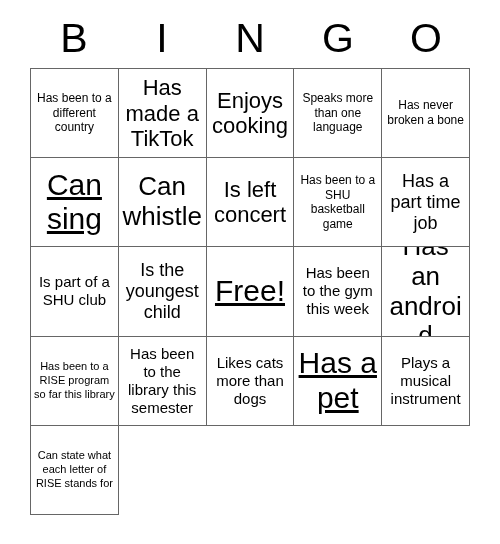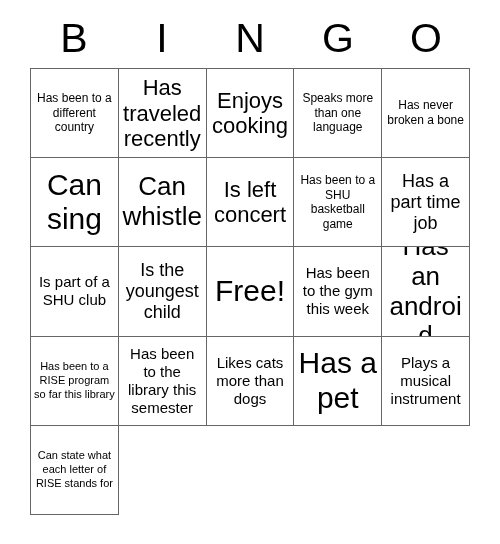--- a/index.html
+++ b/index.html
@@ -79,21 +79,21 @@
     display: block;
     width: 100%;
     text-align: center;
     line-height: 1.13;
     font-family: "Liberation Sans", sans-serif;
     color: #000000;
     word-wrap: break-word;
   }
 
   
-  .fs-xxl .cell-text { font-size: 30px; line-height: 1.15; }
+  .fs-xxl .cell-text { font-size: 30px; line-height: 1.15; text-decoration: underline; }
   .fs-xl  .cell-text { font-size: 26px; line-height: 1.15; }
   .fs-lg  .cell-text { font-size: 22px; line-height: 1.14; }
   .fs-md  .cell-text { font-size: 18px; line-height: 1.16; }
   .fs-sm  .cell-text { font-size: 15px; line-height: 1.2; }
   .fs-xs  .cell-text { font-size: 12px; line-height: 1.22; }
   .fs-xxs .cell-text { font-size: 11px; line-height: 1.25; }
 </style>
 </head>
 <body>
 
@@ -105,21 +105,21 @@
     <div class="header-letter">N</div>
     <div class="header-letter">G</div>
     <div class="header-letter">O</div>
   </div>
 
   <div class="bingo-grid" id="bingo-grid">
       <div class="bingo-cell fs-xs">
         <span class="cell-text">Has been to a different country</span>
       </div>
       <div class="bingo-cell fs-lg">
-        <span class="cell-text">Has traveled recently</span>
+        <span class="cell-text">Has made a TikTok</span>
       </div>
       <div class="bingo-cell fs-lg">
         <span class="cell-text">Enjoys cooking</span>
       </div>
       <div class="bingo-cell fs-xs">
         <span class="cell-text">Speaks more than one language</span>
       </div>
       <div class="bingo-cell fs-xs">
         <span class="cell-text">Has never broken a bone</span>
       </div>

